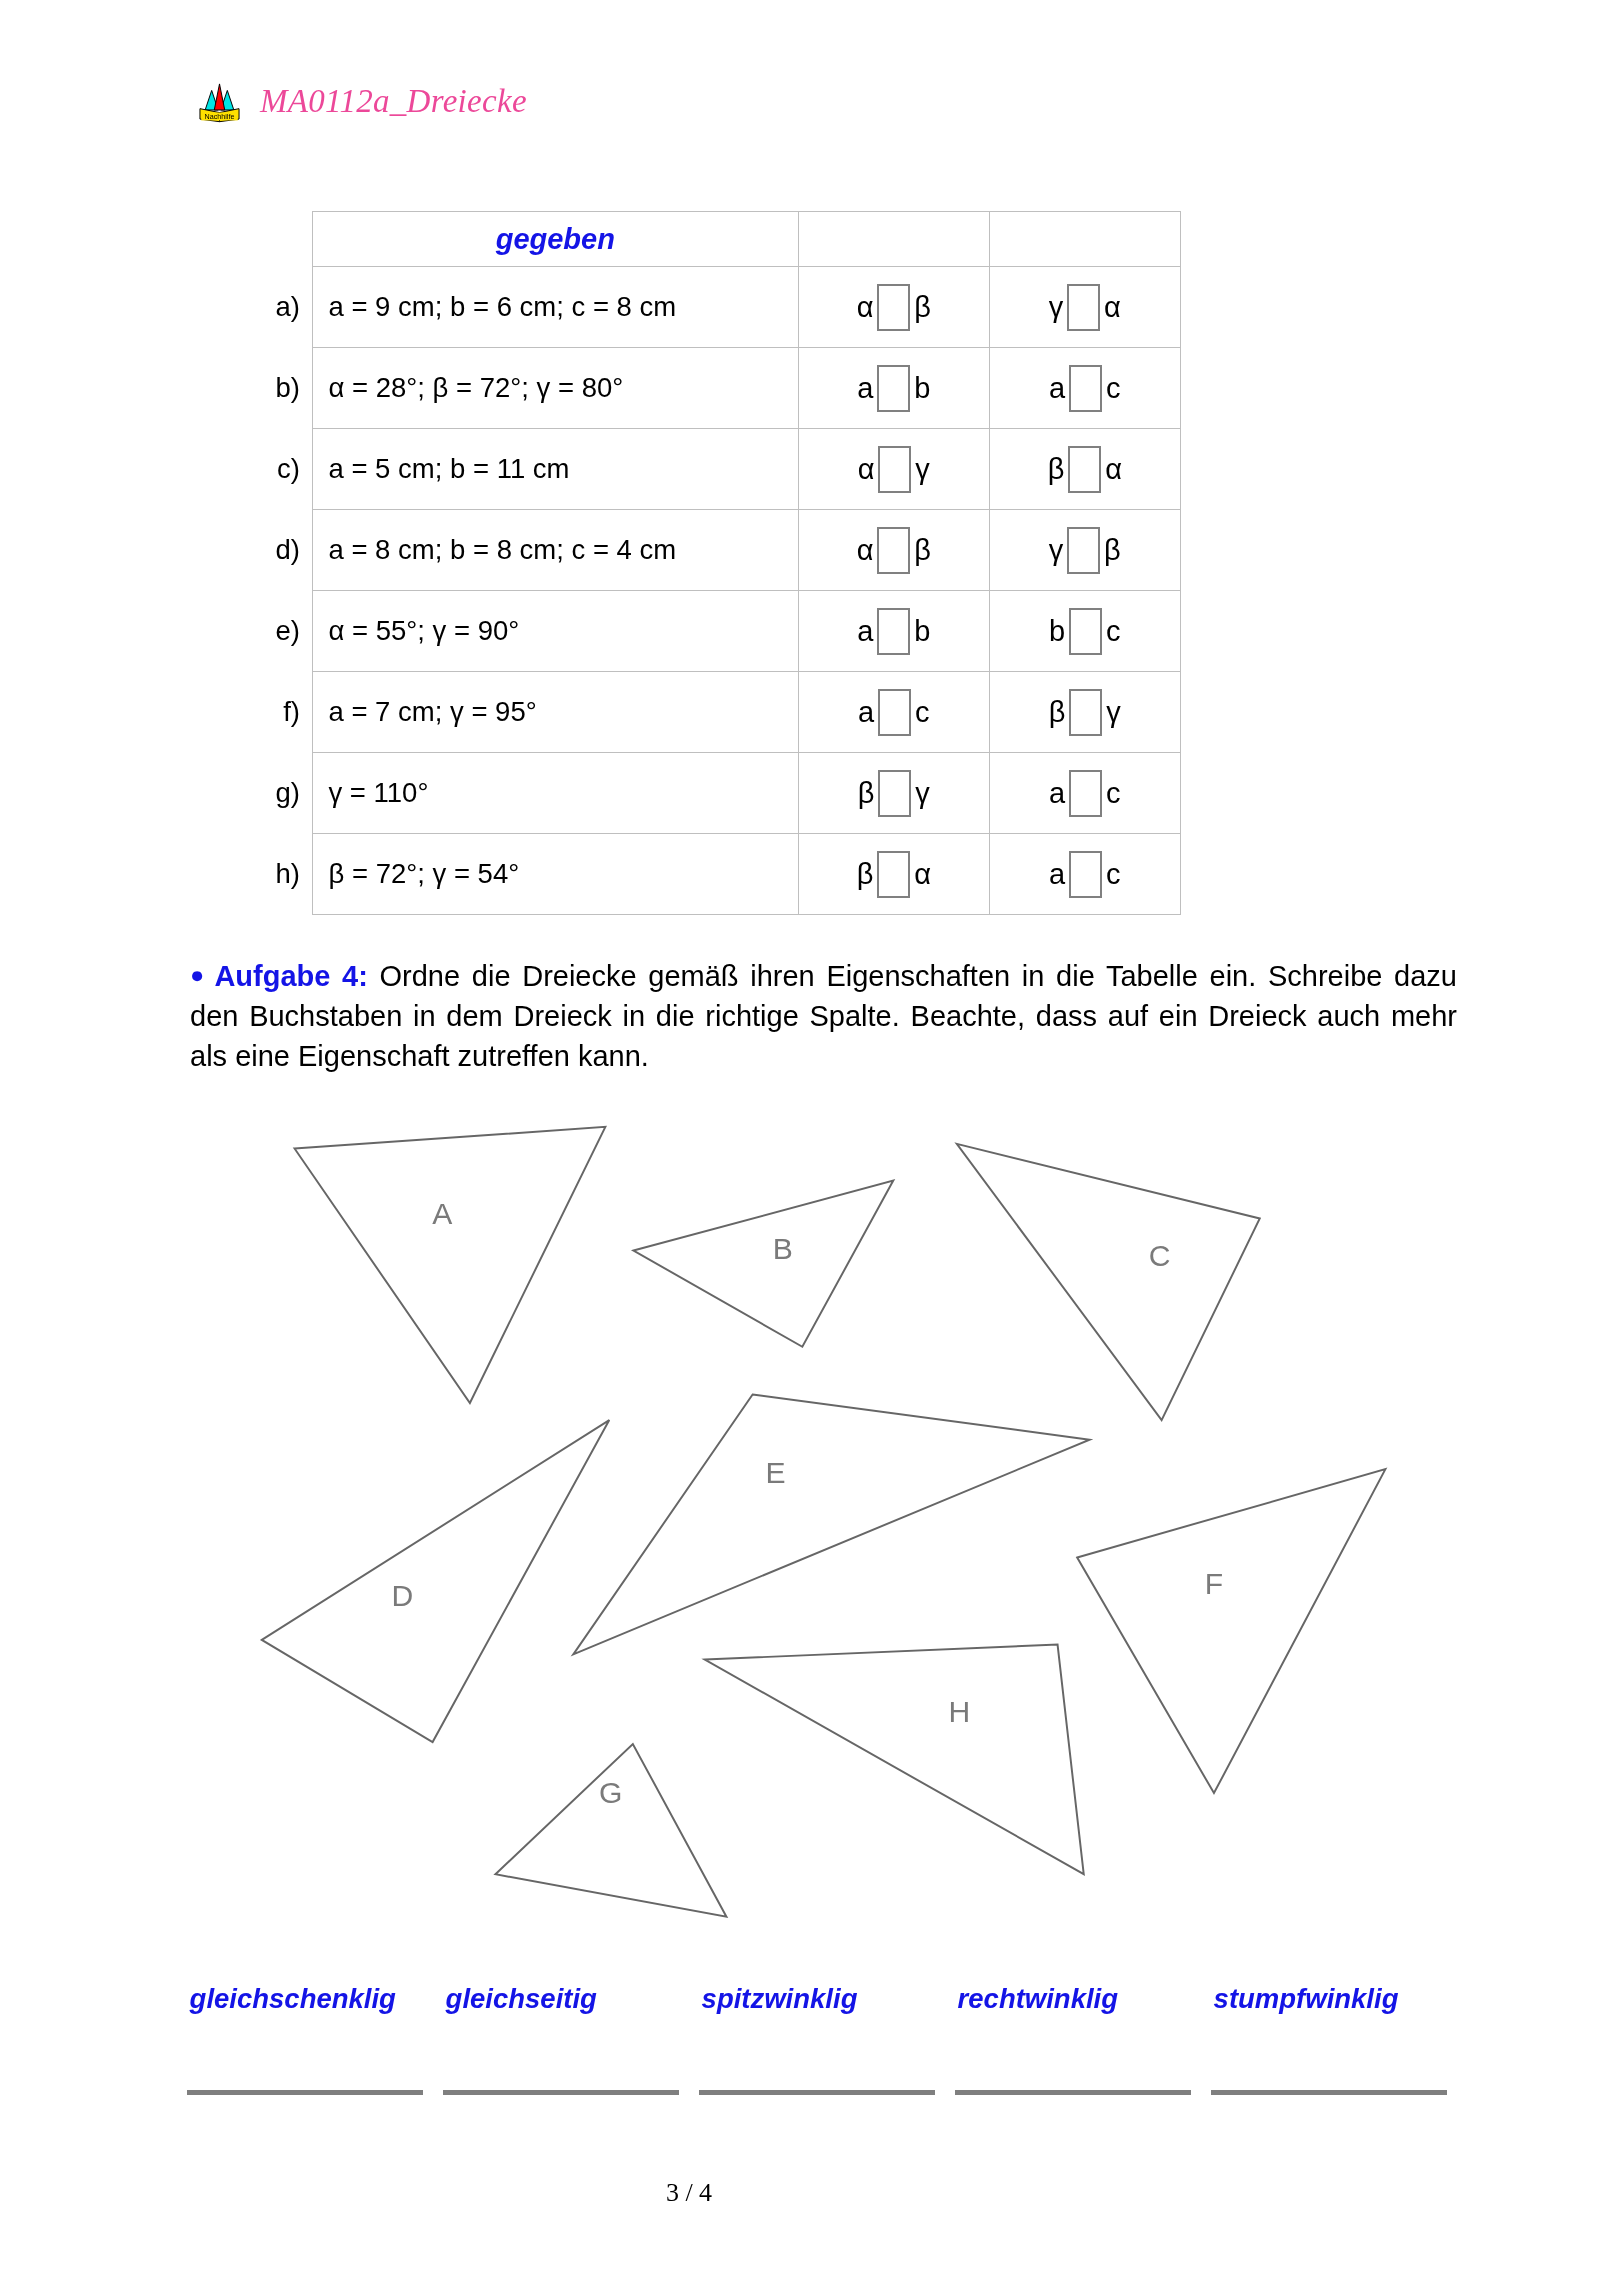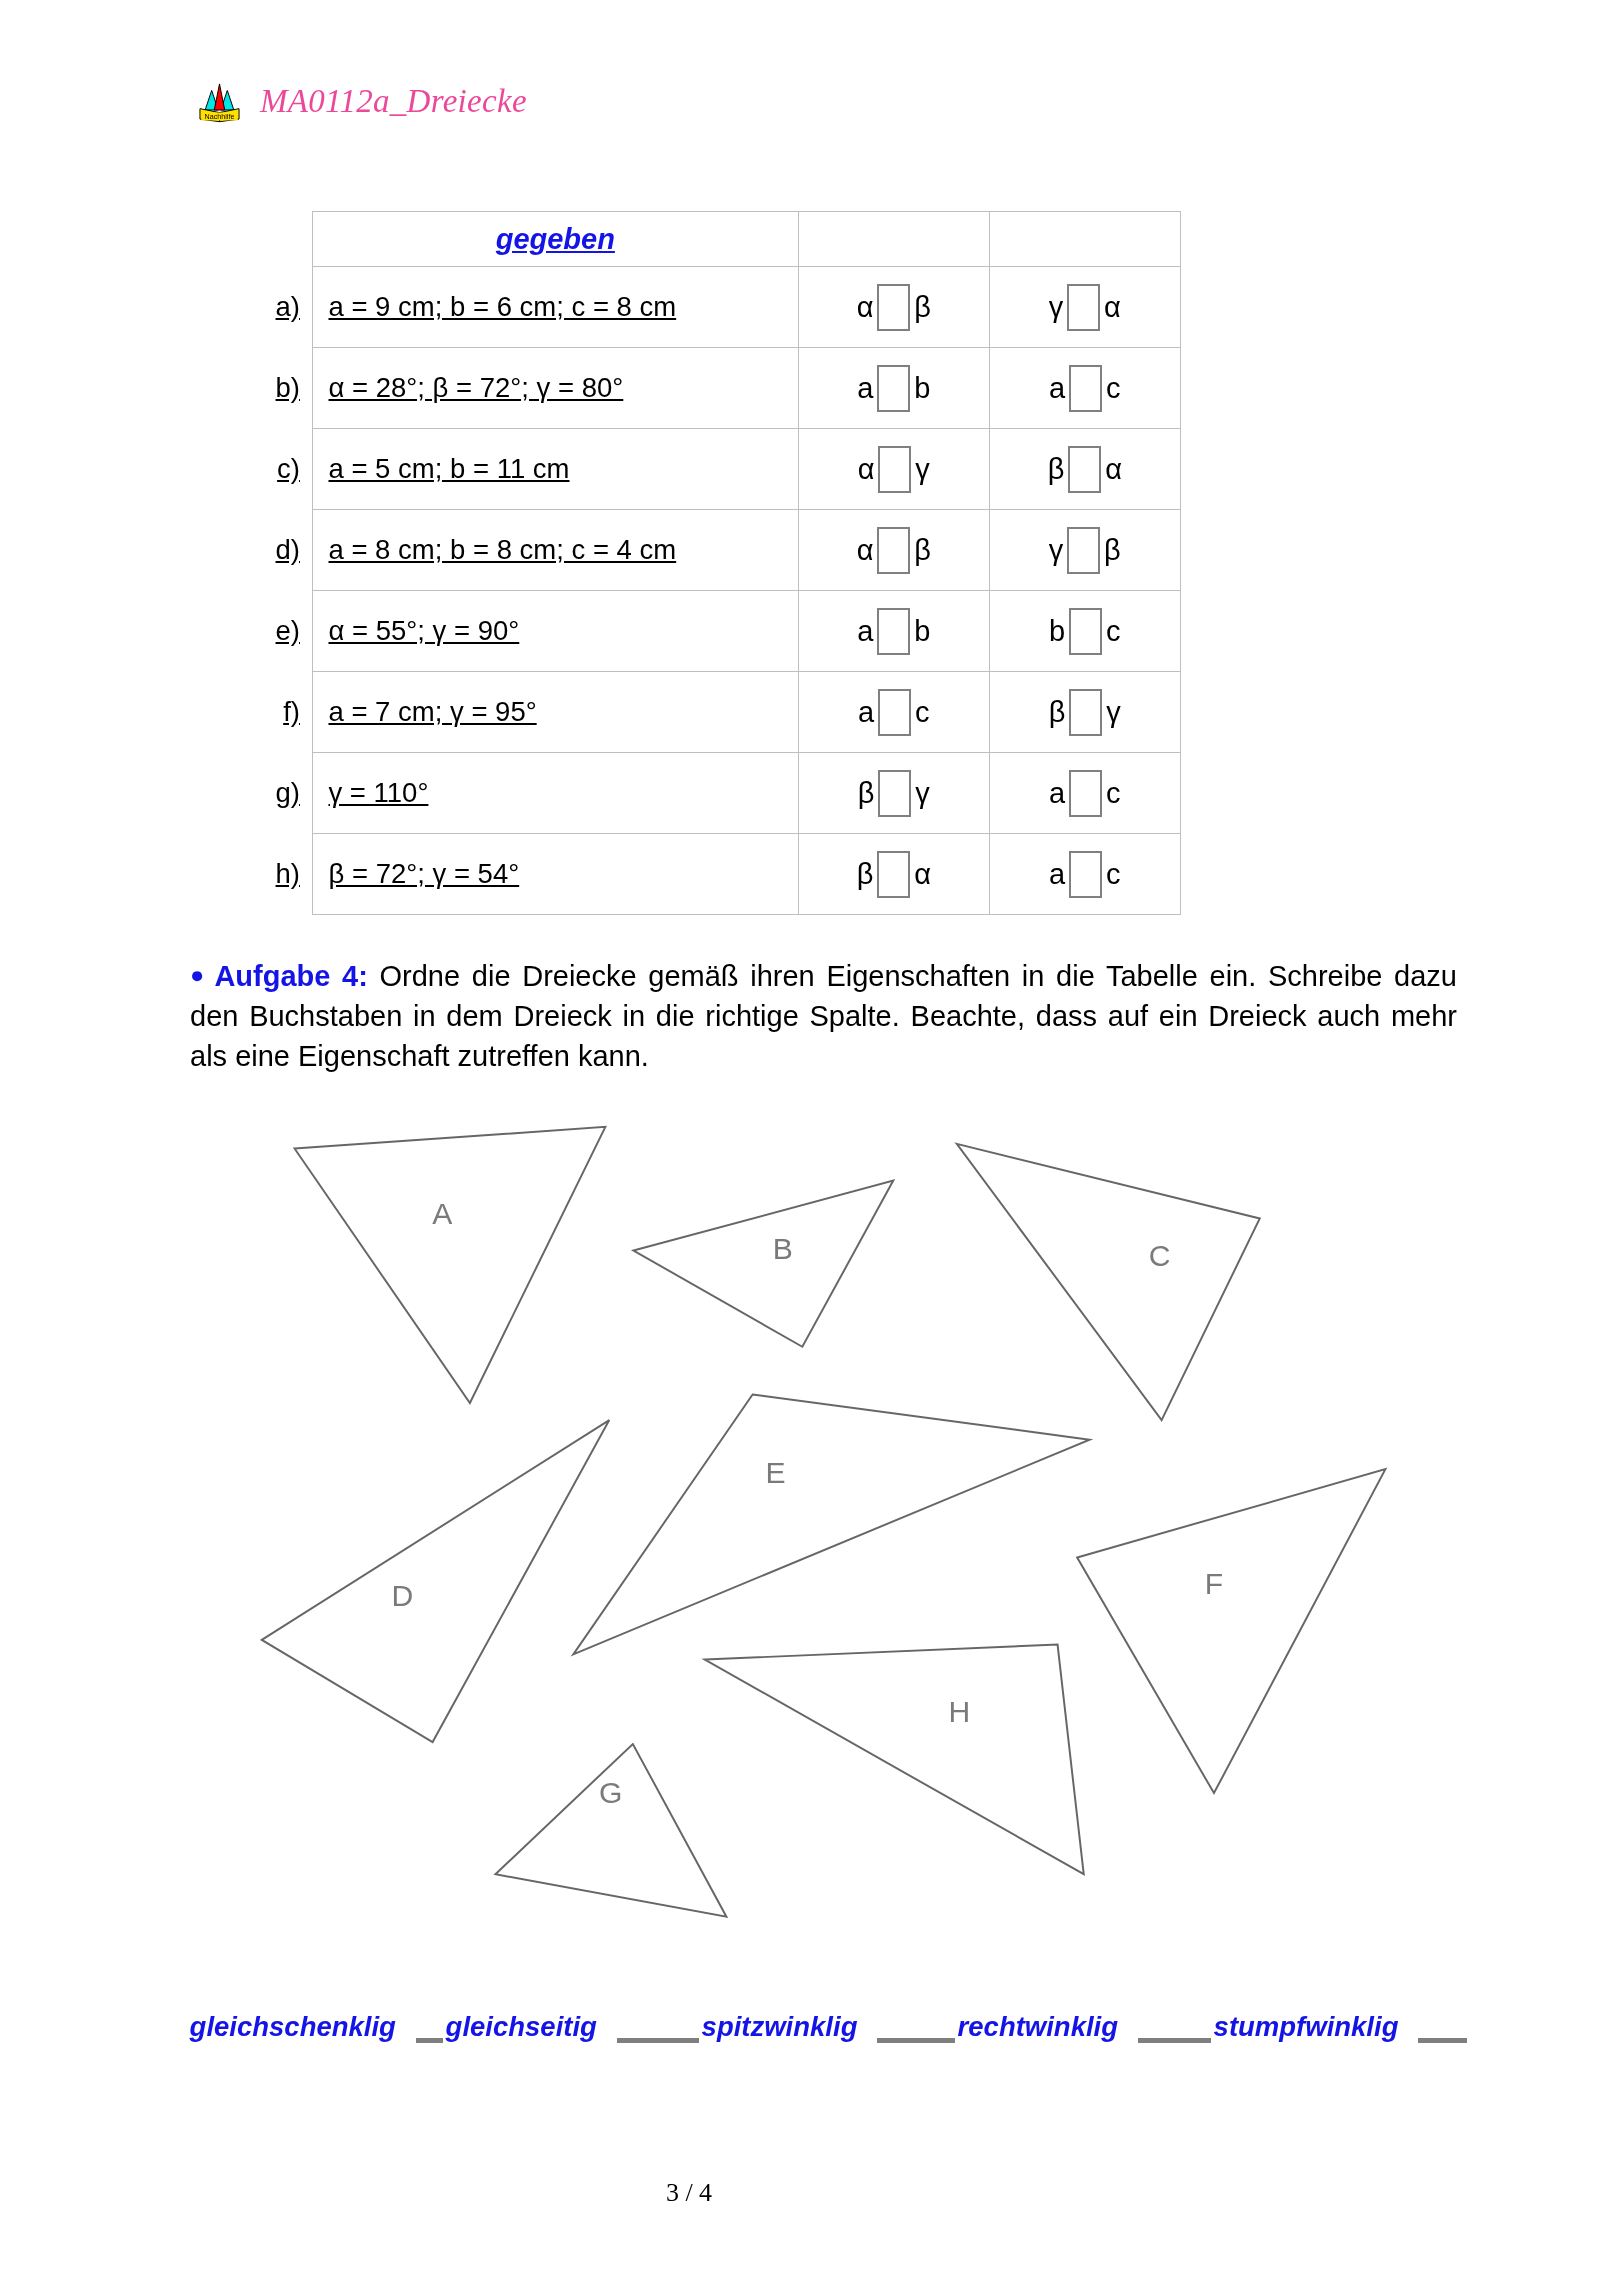--- a/index.html
+++ b/index.html
@@ -76,21 +76,20 @@
     position: absolute;
     left: 249px;
     top: 211px;
     border-collapse: collapse;
     table-layout: fixed;
   }
   .rel-table td {
     border: 1.3px solid #bfbfbf;
     padding: 0;
     vertical-align: middle;
-    text-decoration: underline;
   }
   .col-label {
     border: none !important;
     width: 51px;
     text-align: right;
     padding-right: 11.8px !important;
     font-size: 27.5px;
   }
   .col-given   { width: 486px; }
   .col-rel     { width: 191px; }
@@ -155,22 +154,22 @@
   .categories {
     position: absolute;
     left: 187px;
     top: 1983px;
     width: 1280px;
     display: flex;
   }
   .cat {
     width: 20%;
     display: flex;
-    flex-direction: row;
-    align-items: flex-end;
+    flex-direction: column;
+    align-items: flex-start;
     gap: 20px;
   }
   .cat-label {
     font-size: 27.5px;
     font-style: italic;
     font-weight: bold;
     color: #1414e6;
     white-space: nowrap;
     margin-left: 2.6px;
   }

